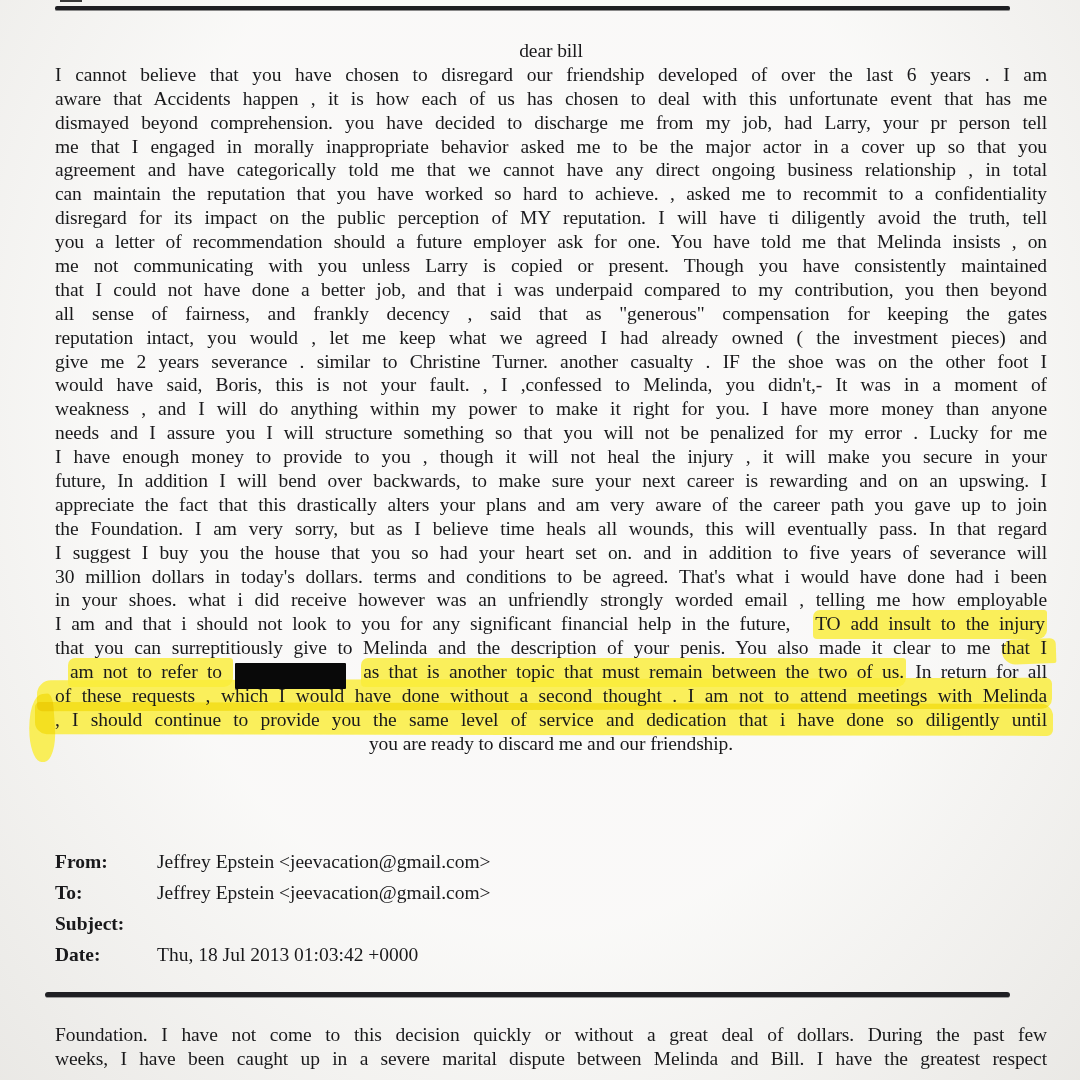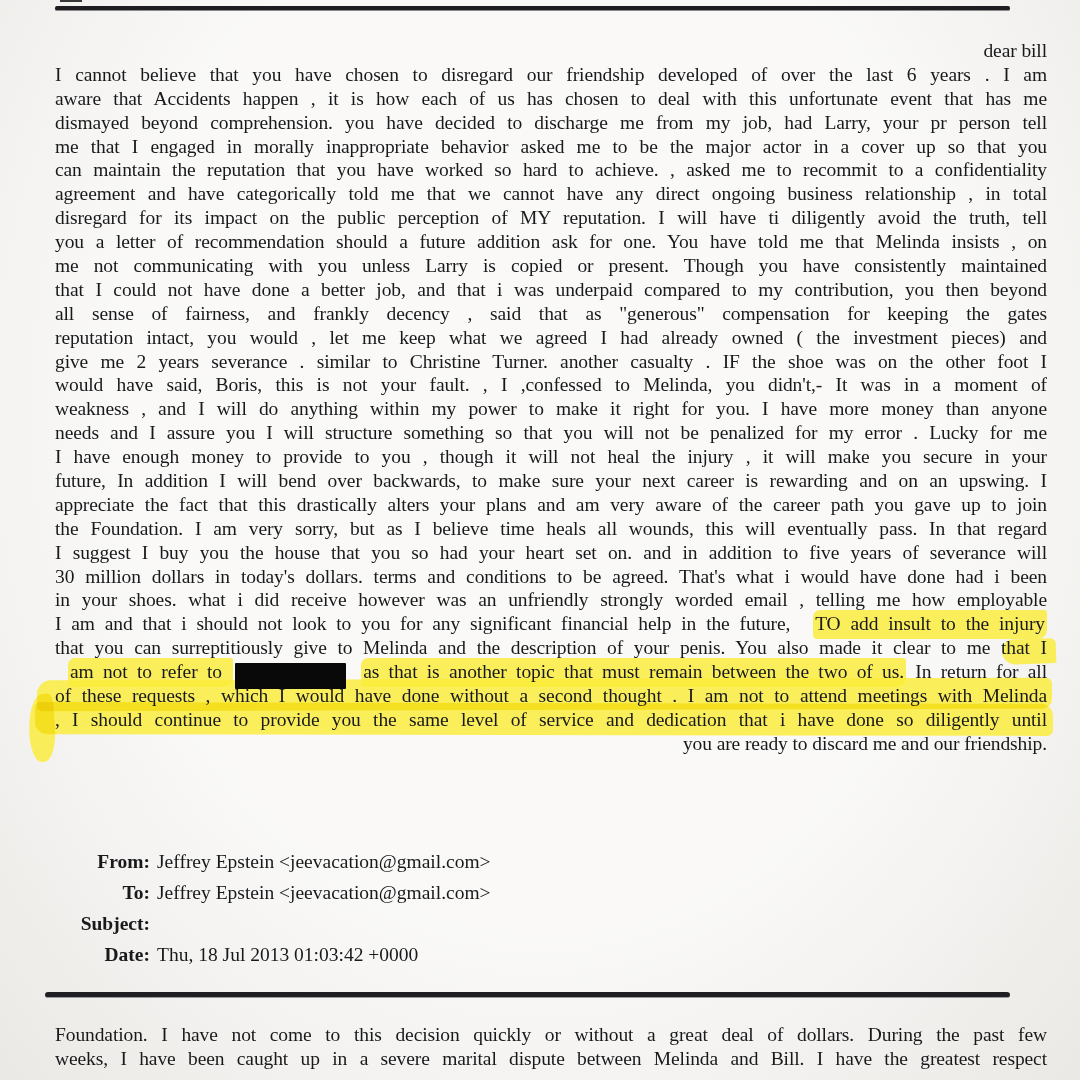--- a/index.html
+++ b/index.html
@@ -20,21 +20,21 @@
   .top-rule{position:absolute;left:55px;top:6px;width:955px;height:4px;background:#212125;
             border-bottom:1px solid #8a8a8a;border-radius:2px;}
   .mid-rule{position:absolute;left:45px;top:992px;width:965px;height:5px;background:#222226;
             border-bottom:1px solid #9a9a9a;border-radius:3px;}
 
   
   .body-text{position:absolute;left:55px;top:39px;width:992px;z-index:2;
              font-size:19.5px;line-height:23.9px;letter-spacing:-0.1px;}
   .line{height:23.9px;white-space:normal;}
   .line.j{text-align:justify;text-align-last:justify;}
-  .line.nj{text-align:right;}
+  .line.nj{text-align:center;}
 
   
   .hl{
     background:rgba(247,233,58,0.82);
     mix-blend-mode:multiply;
     padding:3px 2px 5px 2px;
     border-radius:7px 3px 9px 4px;
     box-decoration-break:clone;
     margin-left:13px;
   }
@@ -45,21 +45,21 @@
   .stroke-e {left:29px;top:694px;width:26px;height:68px;border-radius:60% 20% 50% 40%;transform:rotate(-4deg);}
 
   .redaction{
     display:inline-block;width:111px;height:26px;background:#0c0c0c;
     vertical-align:middle;margin:0 2px -4px 2px;border-radius:1px;
   }
 
   
   .headers{position:absolute;left:55px;top:851px;width:700px;z-index:2;font-size:19.5px;}
   .hdr-row{display:grid;grid-template-columns:95px auto;column-gap:7px;height:31px;align-items:baseline;}
-  .hdr-label{font-weight:bold;text-align:right;}
+  .hdr-label{font-weight:bold;text-align:left;}
   .hdr-value{text-align:left;font-family:Liberation Serif, serif;}
 
   
   .footer-text{position:absolute;left:55px;top:1023px;width:992px;z-index:2;
                font-size:19.5px;line-height:24.2px;letter-spacing:-0.1px;}
 </style>
 </head>
 <body>
 
 <div class="page">
@@ -72,24 +72,24 @@
     <div class="stroke stroke-b"></div>
     <div class="stroke stroke-c"></div>
     <div class="stroke stroke-e"></div>
 
     <div class="body-text" id="body-lines">
         <div class="line nj"><span>dear bill</span></div>
         <div class="line j"><span> I cannot believe that you have chosen to disregard our friendship  developed of over  the last 6 years . I am</span></div>
         <div class="line j"><span>aware that Accidents happen , it is how each of us has chosen to deal with this unfortunate event that has me</span></div>
         <div class="line j"><span>dismayed beyond comprehension.  you have decided to discharge me from my job, had Larry, your pr person tell</span></div>
         <div class="line j"><span>me that I engaged in morally inappropriate behavior   asked me to be the major actor in a cover up so that you</span></div>
+        <div class="line j"><span>agreement and have categorically told me that   we cannot have any direct ongoing business relationship , in total</span></div>
         <div class="line j"><span>can maintain the reputation that you have worked so hard to achieve. , asked me to recommit to a confidentiality</span></div>
-        <div class="line j"><span>agreement and have categorically told me that   we cannot have any direct ongoing business relationship , in total</span></div>
         <div class="line j"><span>disregard for its impact on the public perception of MY reputation.  I will have ti diligently  avoid the truth,  tell</span></div>
-        <div class="line j"><span>you a letter of recommendation should a future addition  ask for one.  You have told me that Melinda insists , on</span></div>
+        <div class="line j"><span>you a letter of recommendation should a future employer  ask for one.  You have told me that Melinda insists , on</span></div>
         <div class="line j"><span>me not communicating with you unless Larry is copied  or present. Though you have consistently maintained</span></div>
         <div class="line j"><span>that I could not have done a better job, and that i was underpaid compared to my contribution,  you then beyond</span></div>
         <div class="line j"><span>all sense of fairness, and frankly decency ,  said that  as "generous"  compensation for keeping the gates</span></div>
         <div class="line j"><span>reputation intact, you would ,  let me keep what we agreed I had already owned ( the investment pieces)  and</span></div>
         <div class="line j"><span>give me 2 years severance .  similar to Christine Turner.  another casualty . IF the shoe was on the other foot I</span></div>
         <div class="line j"><span>would have said, Boris, this is not your fault. , I ,confessed to Melinda,  you didn't,- It was in a moment of</span></div>
         <div class="line j"><span>weakness , and I will do anything within my power to make it right for you.  I have more money than anyone</span></div>
         <div class="line j"><span>needs  and I assure you I will structure something so that you will not be penalized for my error   .  Lucky for me</span></div>
         <div class="line j"><span>I have enough money to provide to you , though it will not heal the injury , it will make you secure in your</span></div>
         <div class="line j"><span>future,  In addition I will bend over backwards, to make sure your next career is rewarding and on an upswing.  I</span></div>

